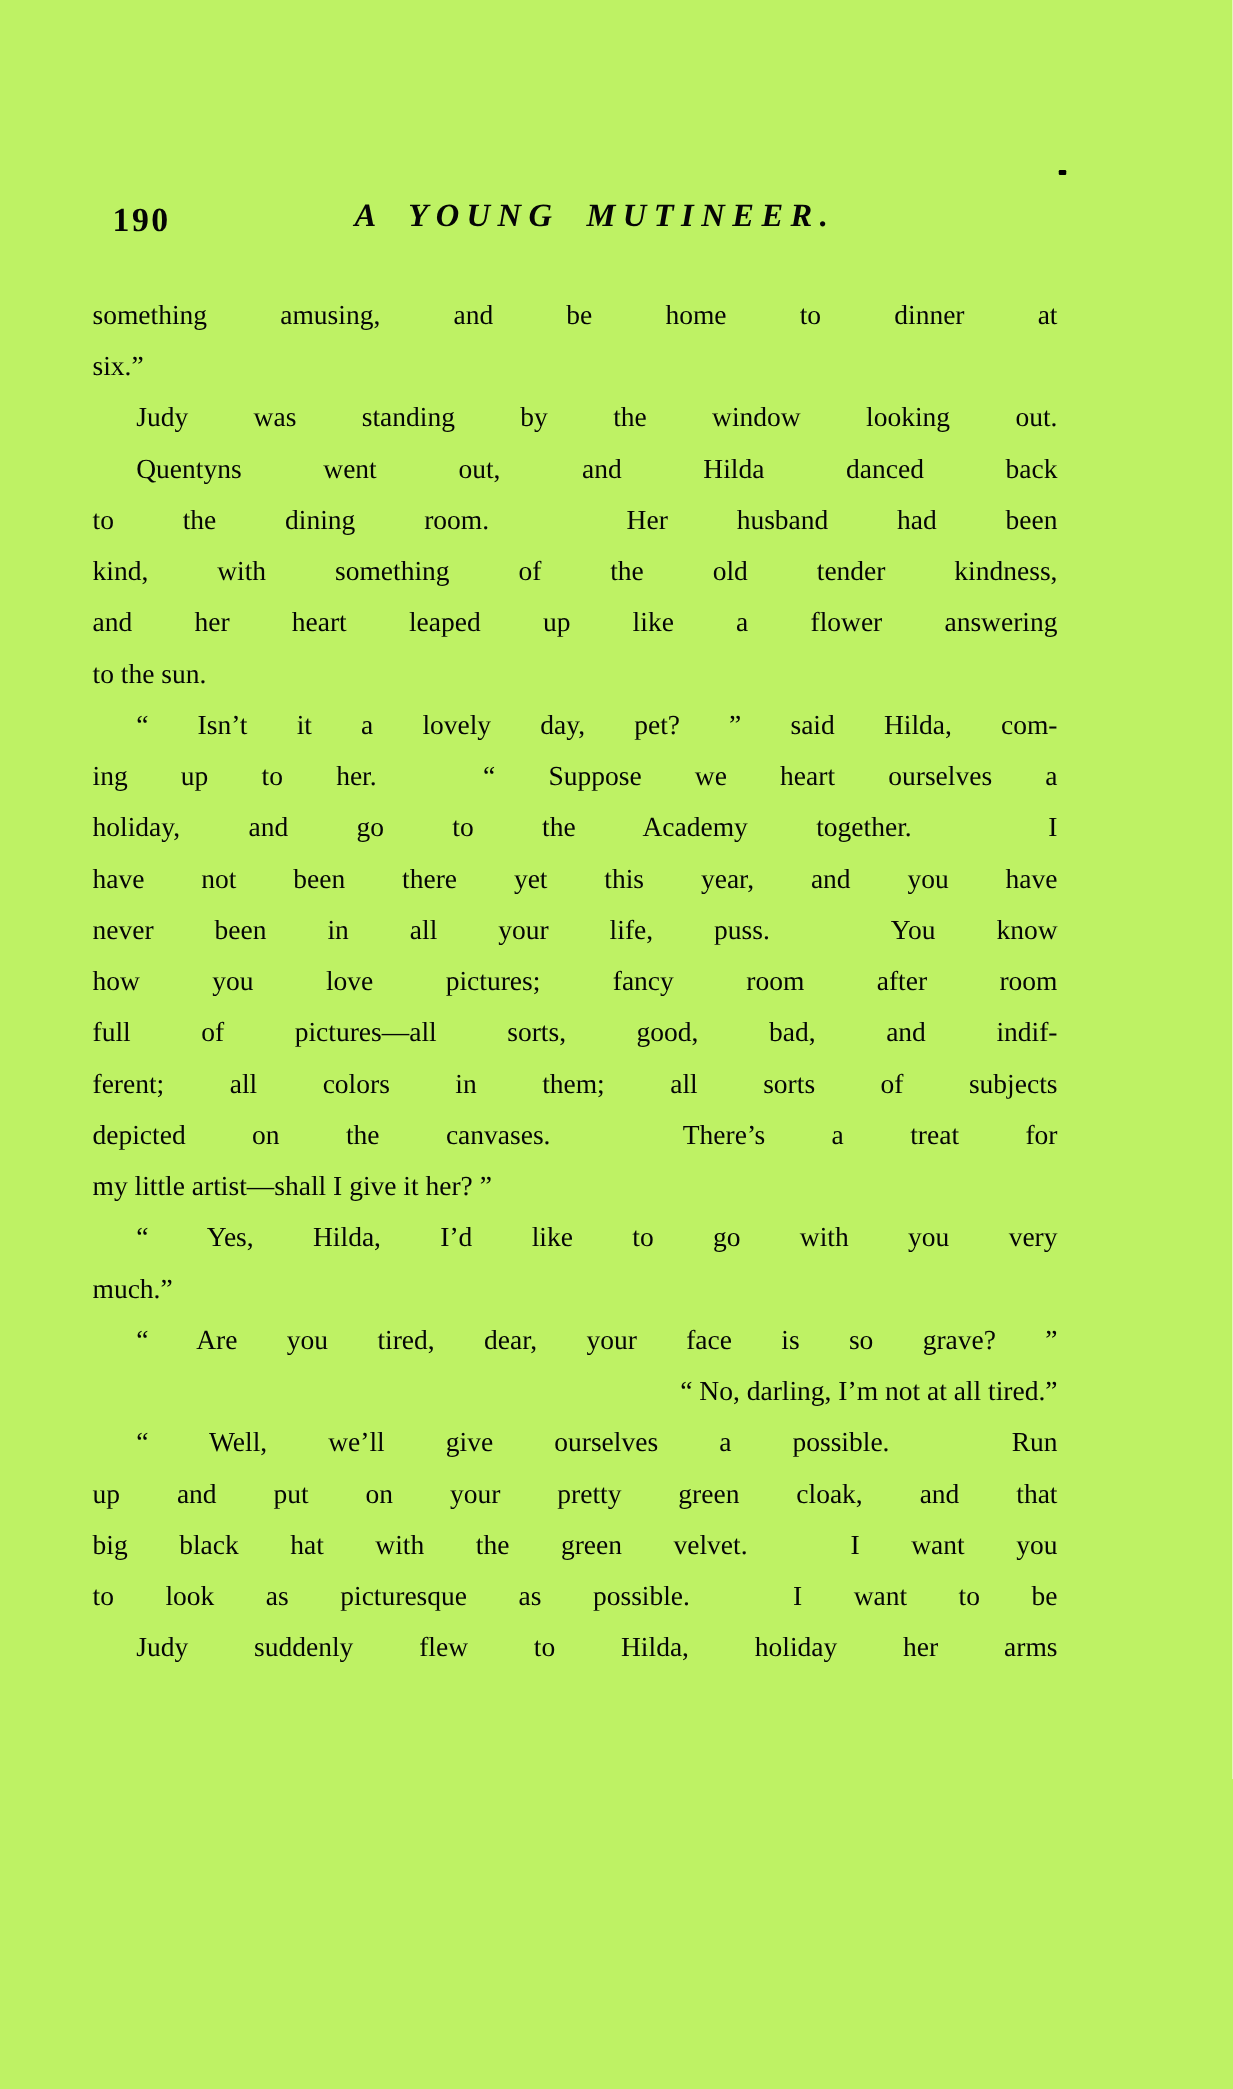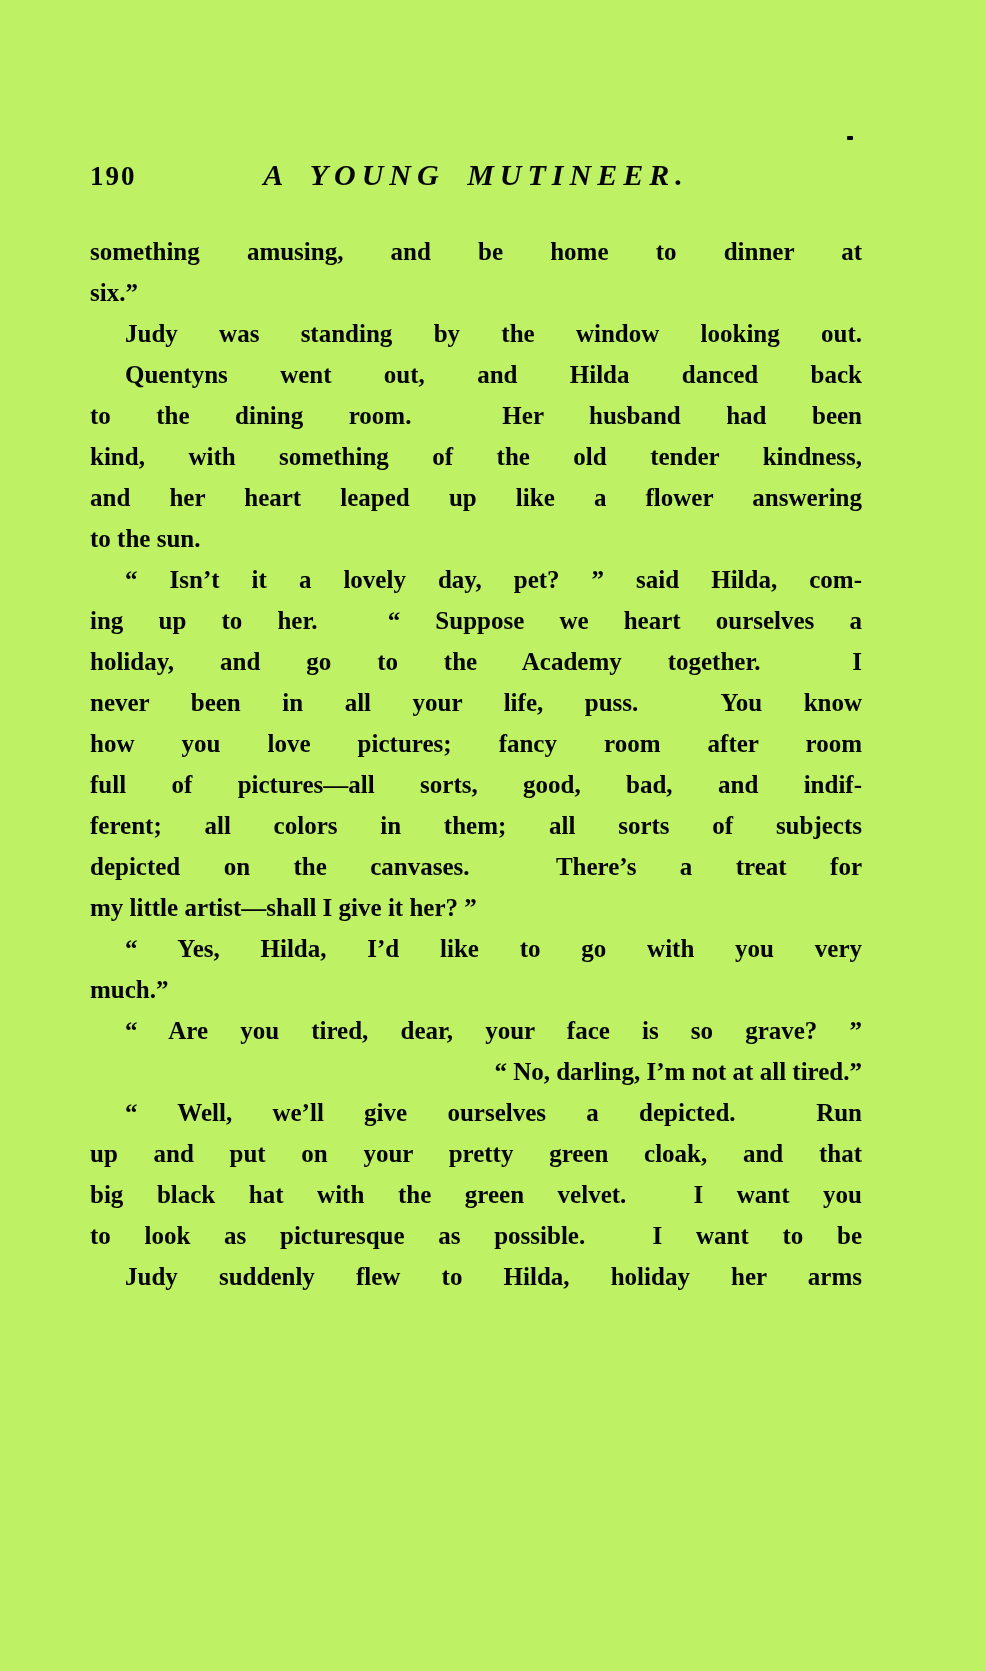--- a/index.html
+++ b/index.html
@@ -32,42 +32,41 @@
     letter-spacing: 2px;
   }
   .runtitle {
     position: absolute;
     left: 0;
     right: 0;
     top: 0;
     text-align: center;
     font-style: italic;
     font-weight: 700;
-    font-size: 30px;
+    font-size: 26px;
     letter-spacing: 6px;
     word-spacing: 9px;
     white-space: nowrap;
   }
   .speck {
     position: absolute;
     left: 847px;
     top: 136px;
     width: 6px;
     height: 4px;
     background: #000;
     border-radius: 1px;
   }
   .textblock {
     position: absolute;
-    left: 90px;
+    left: 74px;
     top: 231px;
     width: 772px;
-    font-size: 25px;
+    font-size: 22px;
     line-height: 41px;
-    font-weight: bold;
   }
   .line {
     height: 41px;
     white-space: pre-wrap;
     text-align: left;
   }
   .line.j {
     text-align: justify;
     text-align-last: justify;
   }
@@ -97,39 +96,40 @@
         <div class="line j indent">Quentyns went out, and Hilda danced back</div>
         <div class="line j">to the dining room.  Her husband had been</div>
         <div class="line j">kind, with something of the old tender kindness,</div>
         <div class="line j">and her heart leaped up like a flower answering</div>
         <div class="line">to the sun.</div>
       </div>
       <div>
         <div class="line j indent">“ Isn’t it a lovely day, pet? ” said Hilda, com-</div>
         <div class="line j">ing up to her.  “ Suppose we heart ourselves a</div>
         <div class="line j">holiday, and go to the Academy together.  I</div>
+        <div class="line j">have not been there yet this year, and you have</div>
         <div class="line j">never been in all your life, puss.  You know</div>
         <div class="line j">how you love pictures; fancy room after room</div>
         <div class="line j">full of pictures—all sorts, good, bad, and indif-</div>
         <div class="line j">ferent; all colors in them; all sorts of subjects</div>
         <div class="line j">depicted on the canvases.  There’s a treat for</div>
         <div class="line">my little artist—shall I give it her? ”</div>
       </div>
       <div>
         <div class="line j indent">“ Yes, Hilda, I’d like to go with you very</div>
         <div class="line">much.”</div>
       </div>
       <div>
         <div class="line j indent">“ Are you tired, dear, your face is so grave? ”</div>
       </div>
       <div>
         <div class="line indent">“ No, darling, I’m not at all tired.”</div>
       </div>
       <div>
-        <div class="line j indent">“ Well, we’ll give ourselves a depicted.  Run</div>
+        <div class="line j indent">“ Well, we’ll give ourselves a possible.  Run</div>
         <div class="line j">up and put on your pretty green cloak, and that</div>
         <div class="line j">big black hat with the green velvet.  I want you</div>
         <div class="line j">to look as picturesque as possible.  I want to be</div>
       </div>
       <div>
         <div class="line j indent">Judy suddenly flew to Hilda, holiday her arms</div>
       </div>
     </div>
 </div>
 

